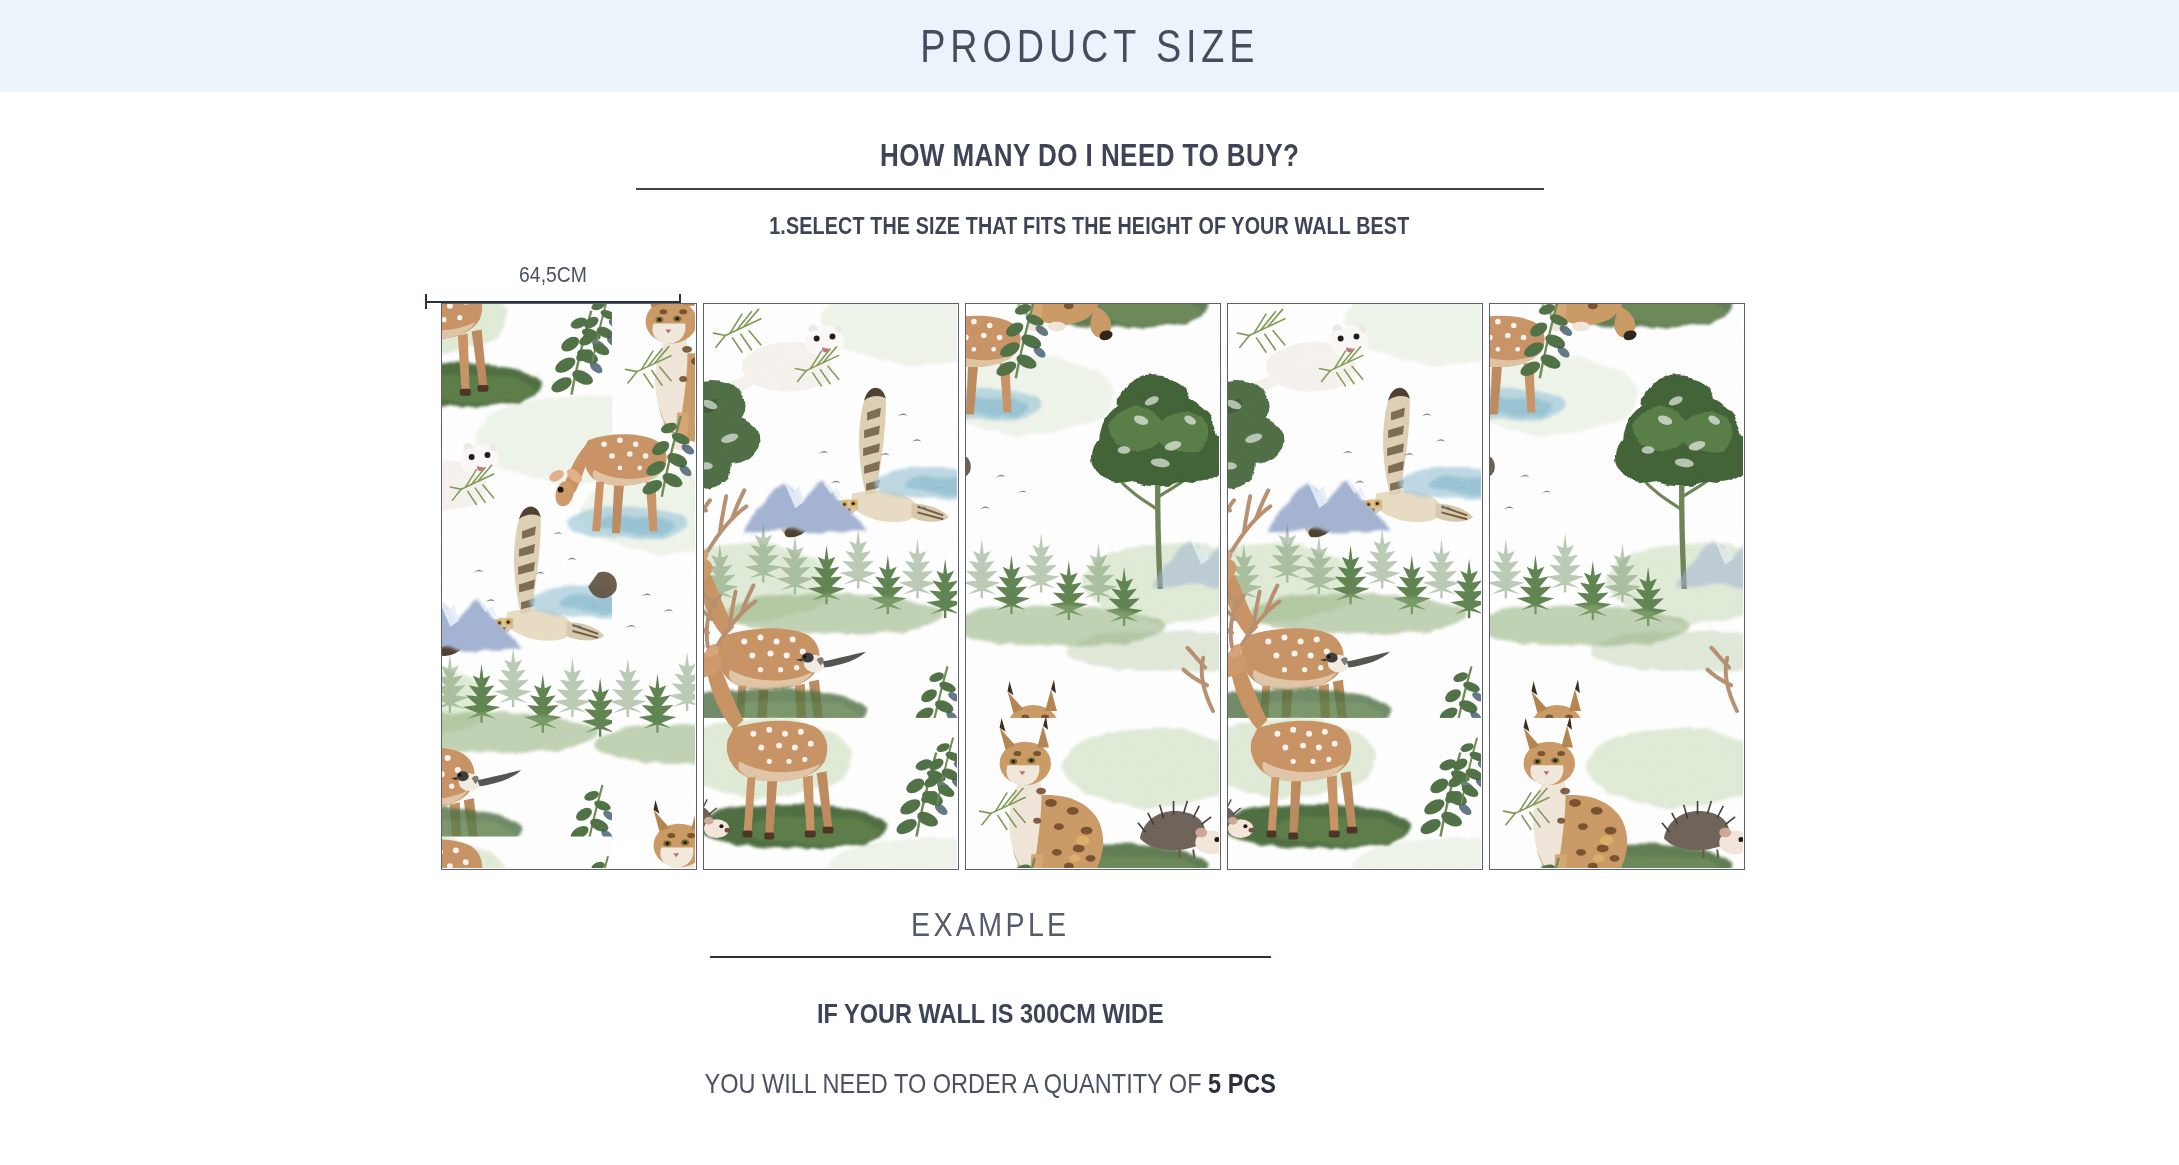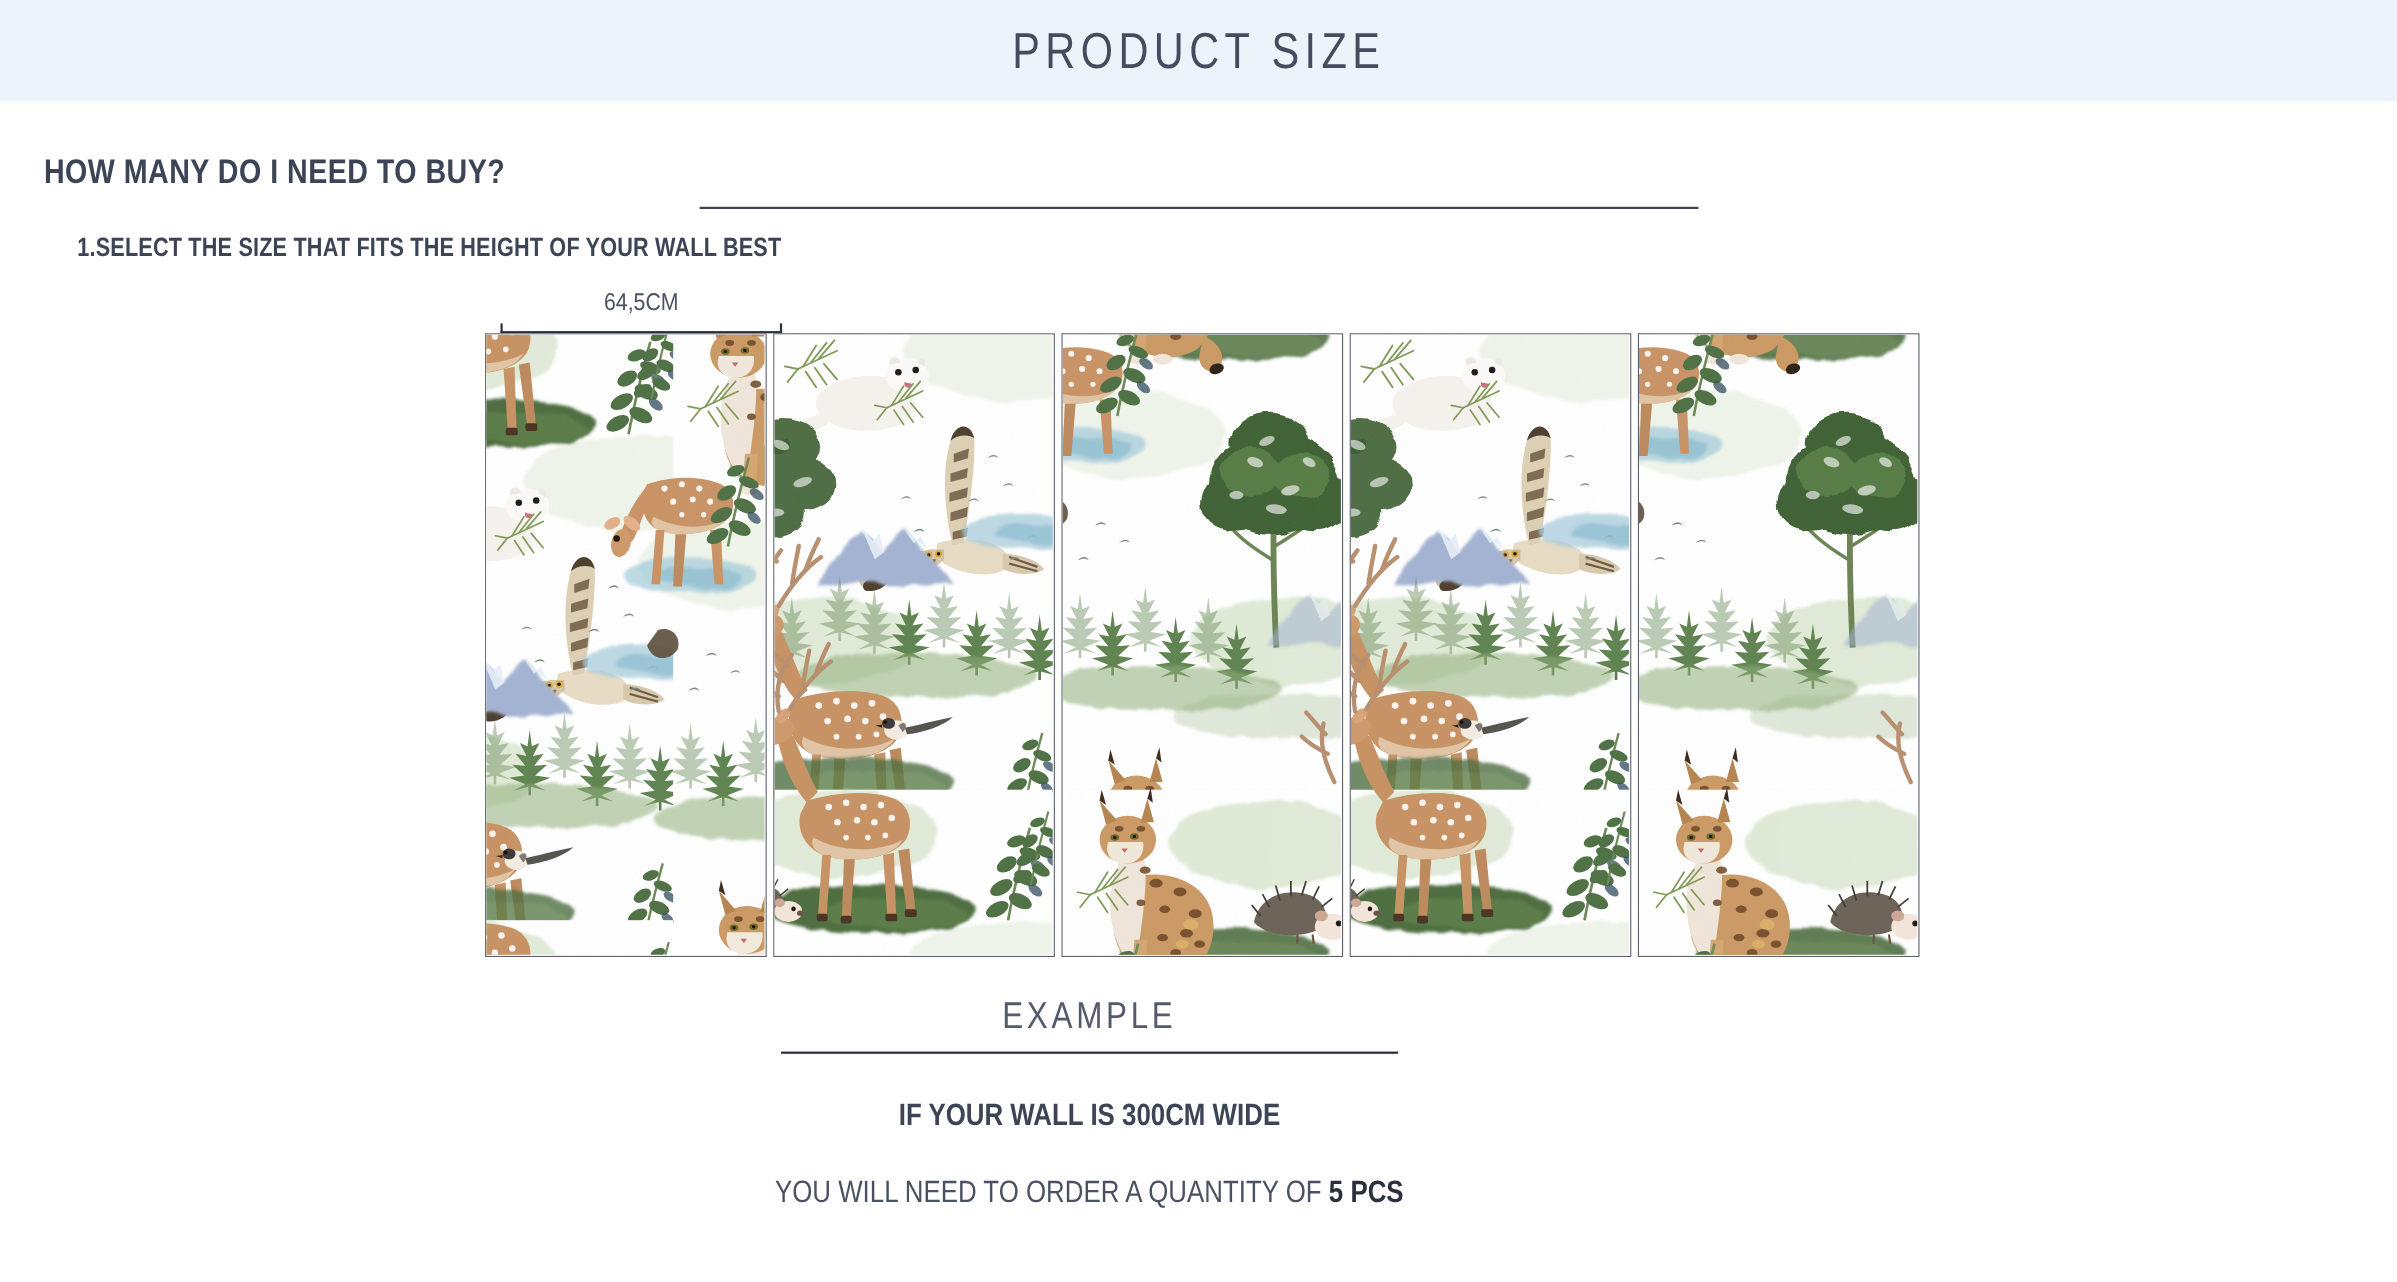--- a/index.html
+++ b/index.html
@@ -24,20 +24,21 @@
     font-weight:300;
     color:#454c5e;
     transform:scaleX(0.82);
     transform-origin:center;
     white-space:nowrap;
   }
 
   
   .instructions{
     position:absolute;left:0;top:120px;width:2179px;
+    text-align:center;
   }
   .sub-title{
     font-size:31px;font-weight:600;letter-spacing:.5px;
     color:#3d4456;margin-top:18px;
     transform:scaleX(0.84);display:inline-block;
     white-space:nowrap;
   }
   .rule-top{
     width:908px;height:0;border-top:2.5px solid #3d4456;
     margin:14px auto 0 auto;
@@ -45,21 +46,21 @@
   .step{
     font-size:24px;font-weight:600;color:#3d4456;
     transform:scaleX(0.82);display:inline-block;
     white-space:nowrap;letter-spacing:.2px;
   }
   .step-1{margin-top:22px;}
   .step-2{margin-top:8px;}
 
   
   .dim-wrap{
-    position:absolute;left:455px;top:262px;width:256px;
+    position:absolute;left:425px;top:262px;width:256px;
   }
   .dim-label{
     text-align:center;font-size:22px;color:#4a5162;font-weight:400;
     transform:scaleX(0.88);white-space:nowrap;
   }
   .dim-line{
     position:relative;margin-top:6px;height:14px;
   }
   .dim-line .bar{
     position:absolute;left:0;top:7px;width:256px;height:0;

